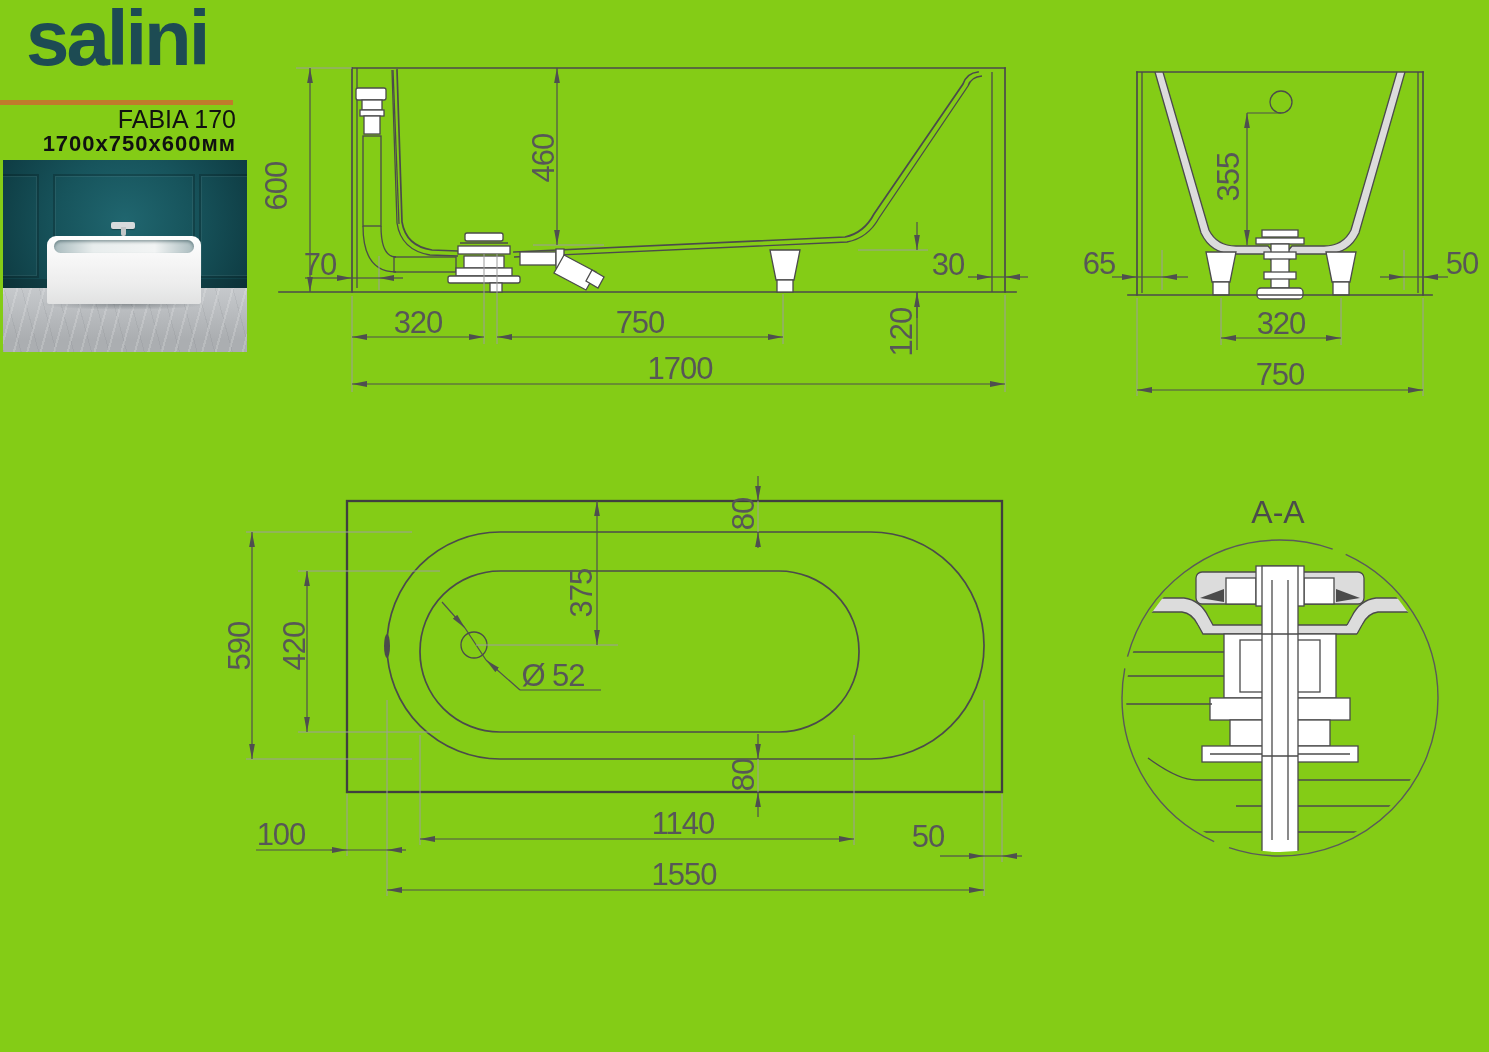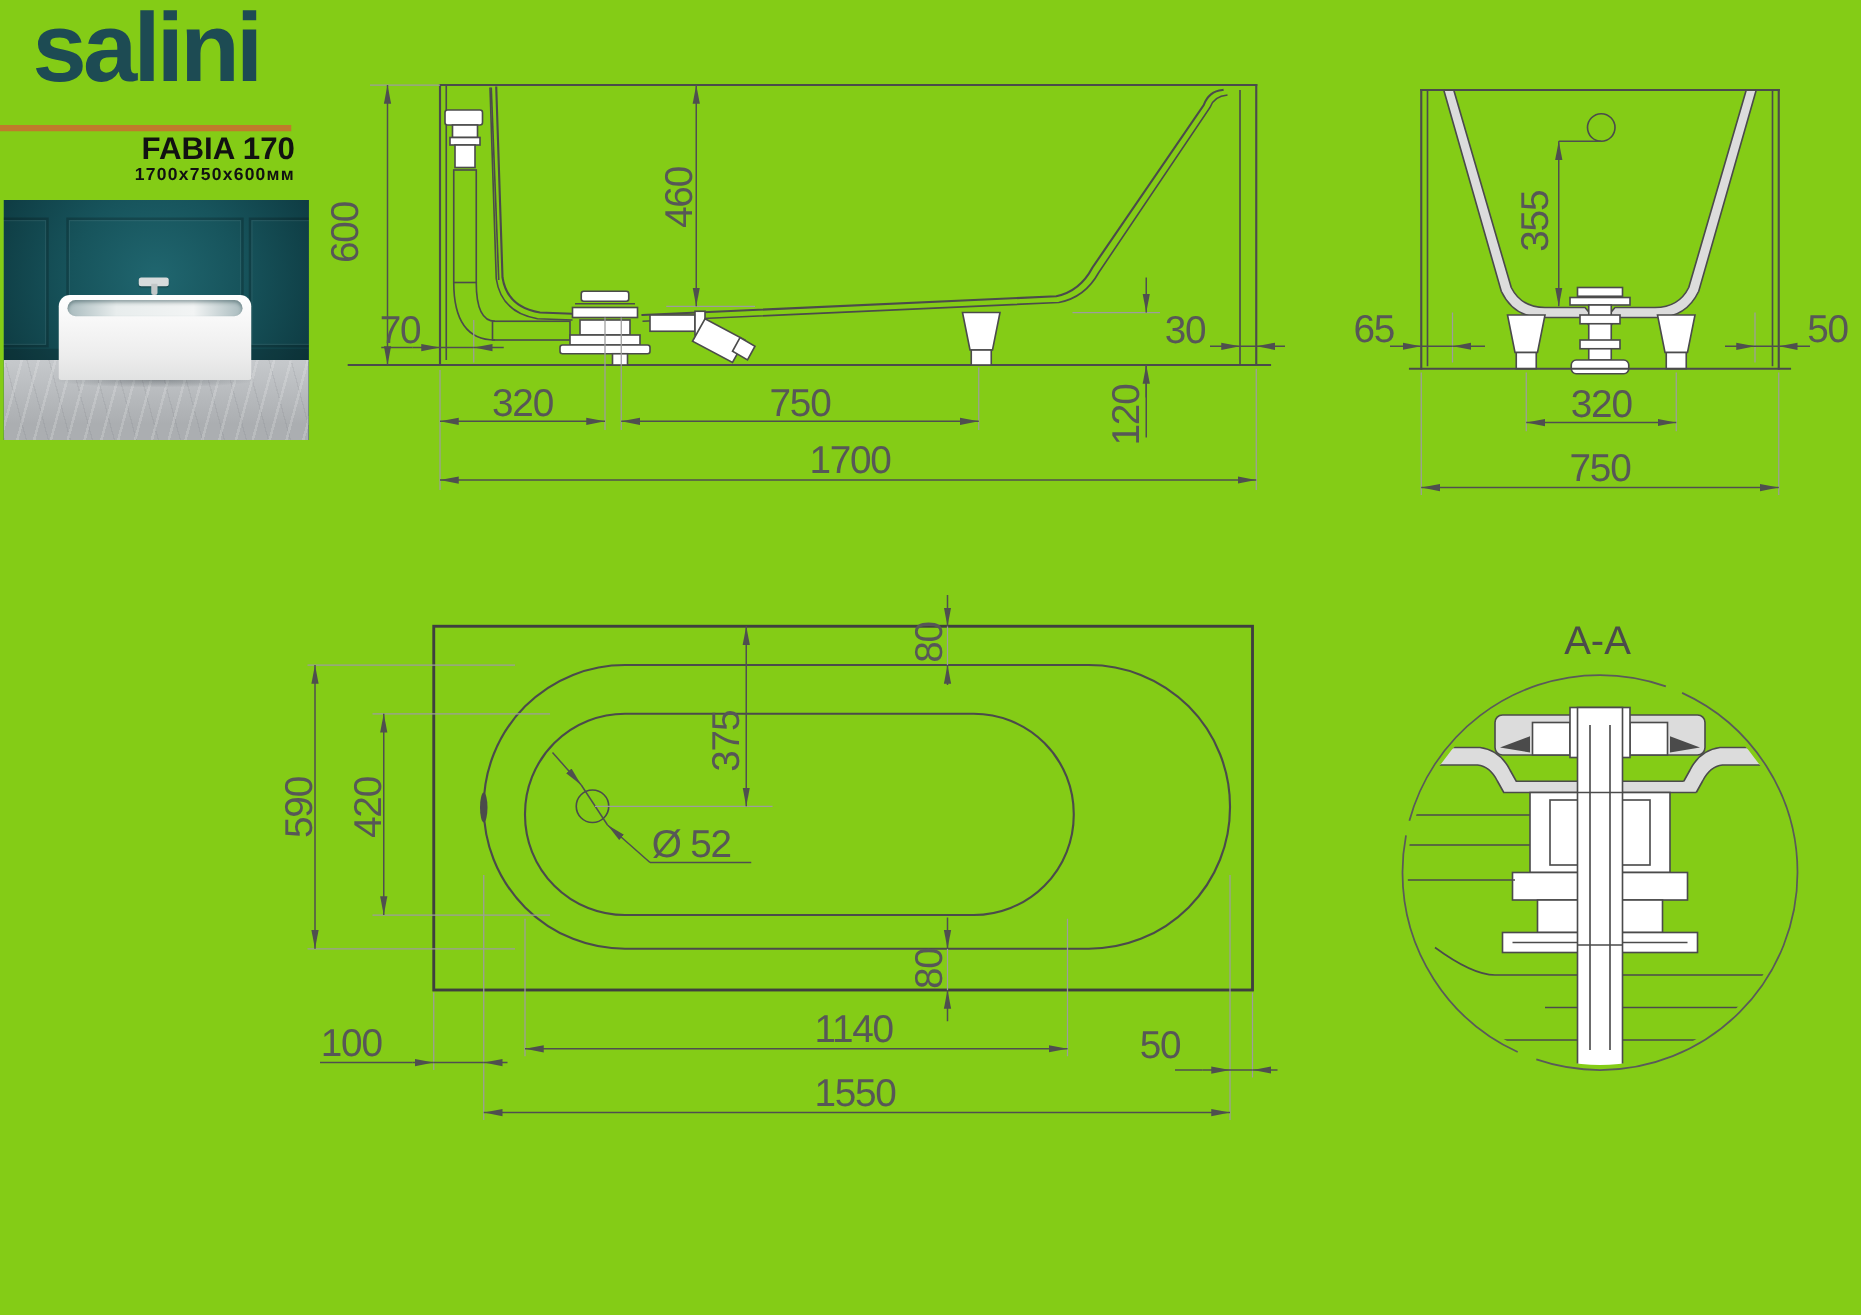--- a/index.html
+++ b/index.html
@@ -3,22 +3,22 @@
 <meta charset="utf-8">
 <style>
   html,body{margin:0;padding:0;background:#ffffff;}
   .page{position:relative;width:1489px;height:1052px;background:#84cc16;overflow:hidden;
         font-family:"Liberation Sans",sans-serif;}
   
   .logo{position:absolute;left:26px;top:-4px;width:212px;font-size:78px;font-weight:bold;
         letter-spacing:-3px;color:#1d4b53;line-height:1.1;}
   .brand-rule{position:absolute;left:0;top:100px;width:233px;height:5px;background:#c07b2b;}
   .model{position:absolute;left:0;top:105px;width:236px;text-align:right;font-size:25px;
-         font-weight:bold;color:#111;letter-spacing:0;}
-  .size{position:absolute;left:0;top:131px;width:236px;text-align:right;font-size:14px;
+         font-weight:normal;color:#111;letter-spacing:0;}
+  .size{position:absolute;left:0;top:131px;width:236px;text-align:right;font-size:22px;
         font-weight:bold;color:#111;letter-spacing:1px;}
   
   .photo{position:absolute;left:3px;top:160px;width:244px;height:192px;overflow:hidden;
          box-shadow:inset 0 0 34px rgba(0,0,0,.4);background:#17545c;}
   .wall{position:absolute;left:0;top:0;width:100%;height:128px;
         background:radial-gradient(circle at 50% 48%,#20666f 0%,#17545c 48%,#0e3b42 100%);}
   .panel{position:absolute;border:2px solid rgba(0,0,0,.20);
          box-shadow:inset 0 0 0 1px rgba(255,255,255,.07);}
   .baseboard{position:absolute;left:0;top:119px;width:100%;height:9px;background:rgba(0,0,0,.16);}
   .floor{position:absolute;left:0;top:128px;width:100%;height:64px;

